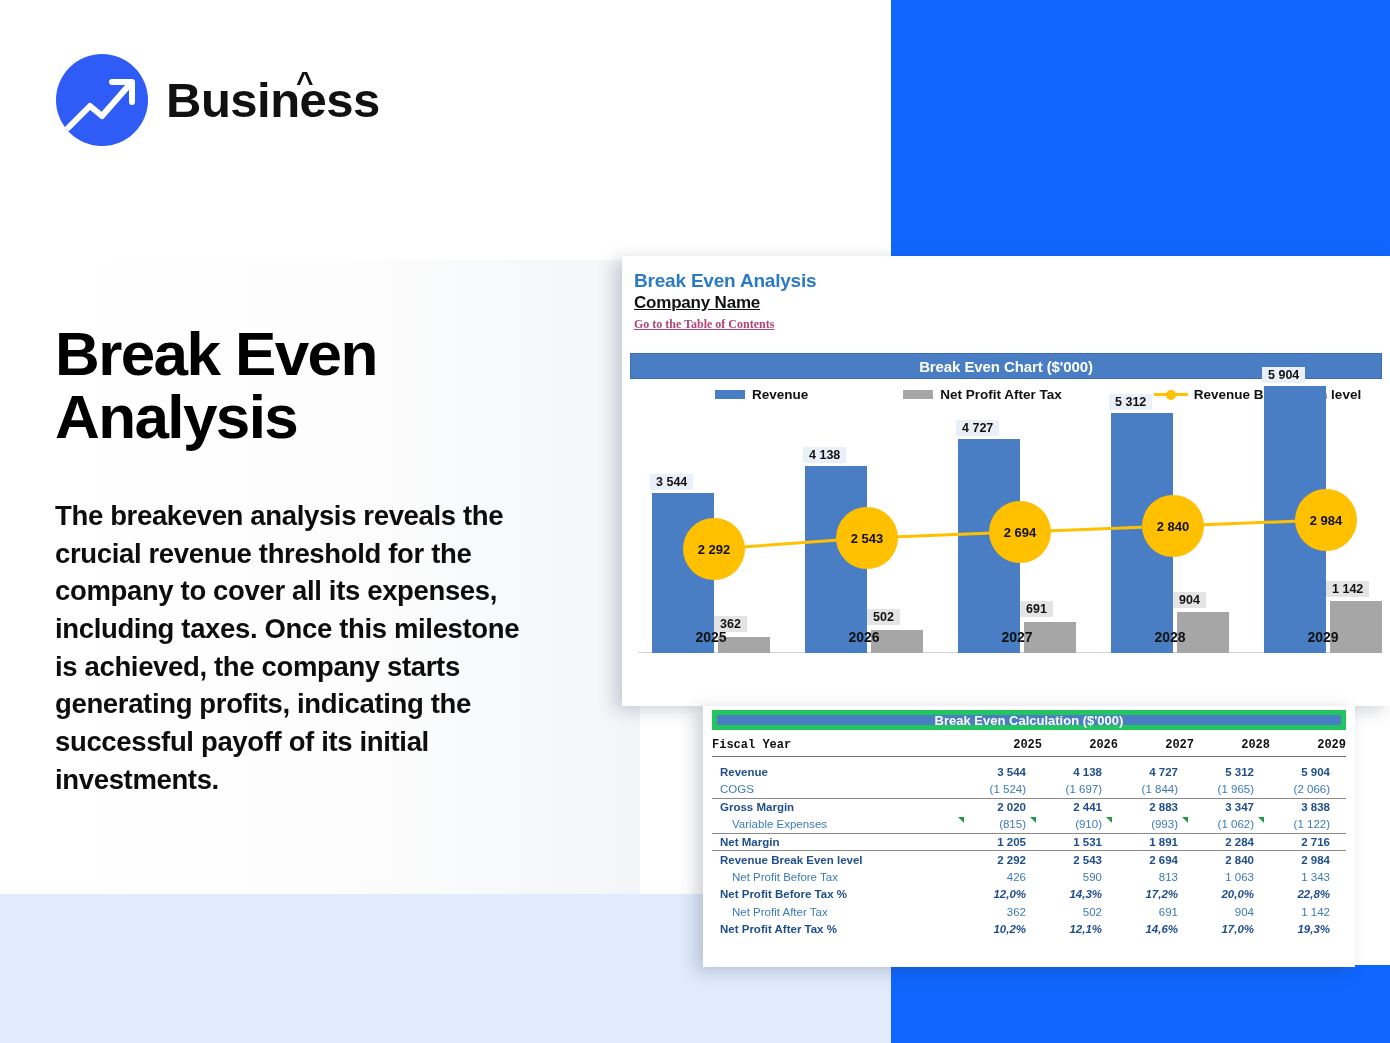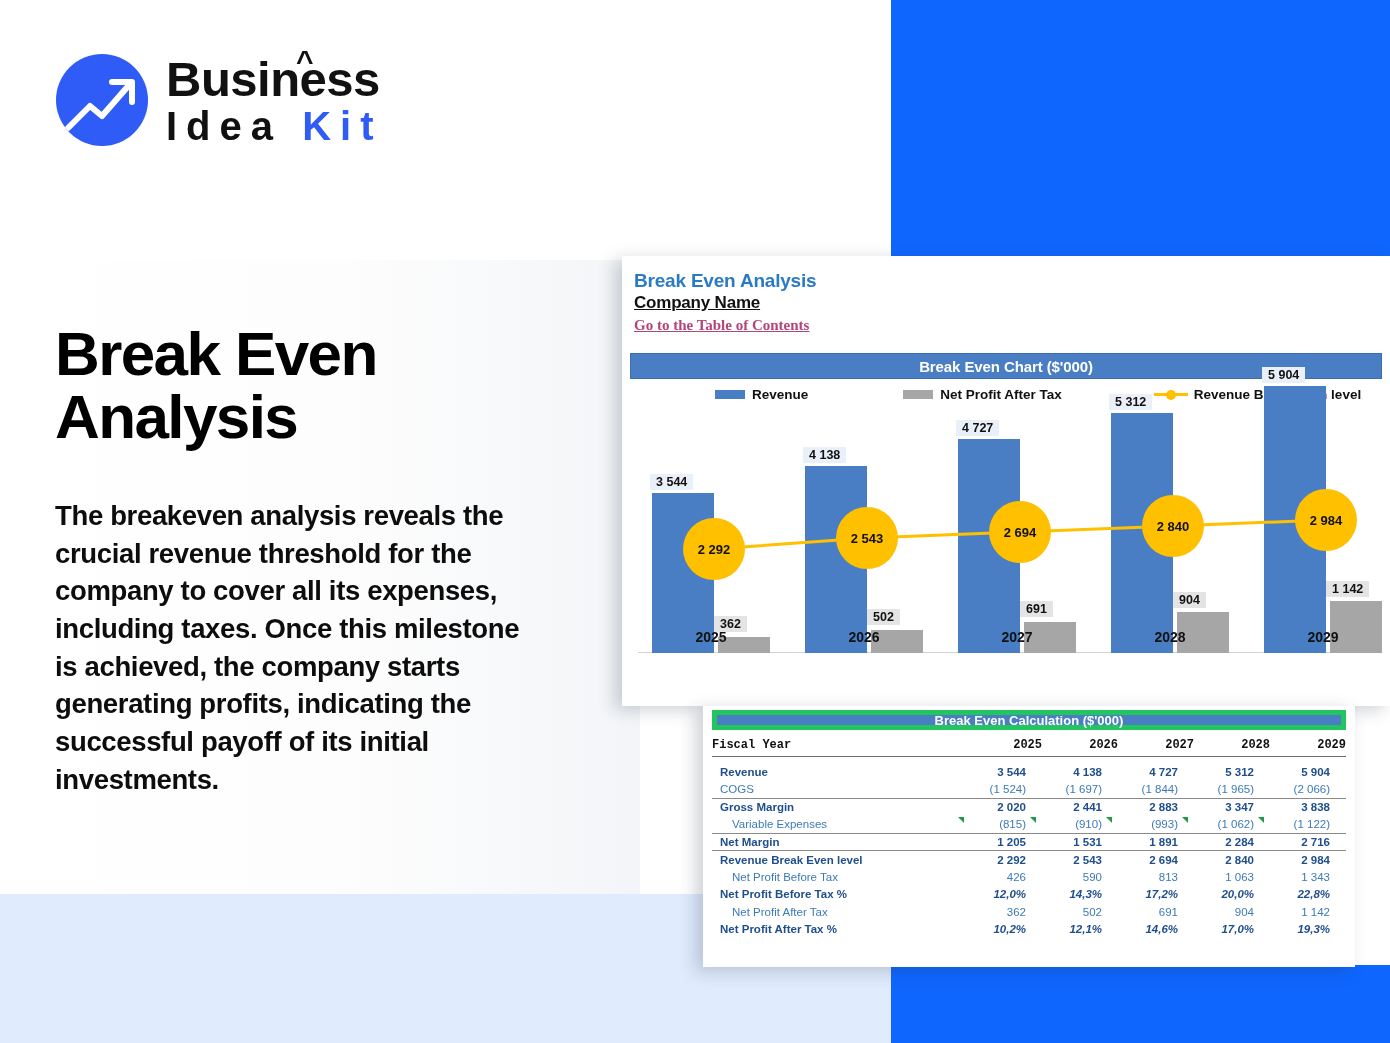--- a/index.html
+++ b/index.html
@@ -72,21 +72,21 @@
     box-shadow: -7px 4px 16px rgba(30,45,70,0.22);
   }
   .sheet-head { padding: 14px 0 0 12px; }
   .sheet-title {
     font-size: 19px; font-weight: bold; color: #2a7bc4; letter-spacing: -0.2px;
   }
   .sheet-company {
     font-size: 17px; font-weight: bold; color: #111111; margin-top: 1px; letter-spacing: -0.2px; text-decoration: underline;
   }
   .sheet-link {
-    font-size: 15px; font-weight: bold; color: #b3447a;
+    font-size: 12px; font-weight: bold; color: #b3447a;
     text-decoration: underline; margin-top: 4px; display: inline-block;
     font-family: "Liberation Serif", serif;
   }
 
   .chart-titlebar {
     position: absolute; left: 8px; top: 97px; width: 752px; height: 26px;
     background: #4a7ec4; border: 1px solid #3a6db2;
     color: #ffffff; font-size: 15px; font-weight: bold;
     display: flex; align-items: center; justify-content: center; letter-spacing: -0.1px;
   }
@@ -189,24 +189,20 @@
       <svg width="92" height="92" viewBox="0 0 92 92">
         <path d="M12 74 L34 52 L46 62 L74 30" stroke="#ffffff" stroke-width="6" fill="none" stroke-linecap="round" stroke-linejoin="round"></path>
         <path d="M56 28 L76 28 L76 48" stroke="#ffffff" stroke-width="6" fill="none" stroke-linecap="round" stroke-linejoin="round"></path>
       </svg>
     </div>
     <div class="logo-text">
       <div class="logo-line1">
         <span>Business</span>
         <span class="logo-hat">^</span>
       </div>
-      <div class="logo-line2">
-        <span class="dark">Idea</span>
-        <span class="accent">Kit</span>
-      </div>
     </div>
   </div>
 
   <div class="headline">Break Even Analysis</div>
   <div class="bodytext">The breakeven analysis reveals the crucial revenue threshold for the company to cover all its expenses, including taxes. Once this milestone is achieved, the company starts generating profits, indicating the successful payoff of its initial investments.</div>
 
   <div class="panel-chart">
 
     <div class="sheet-head">
       <div class="sheet-title">Break Even Analysis</div>

